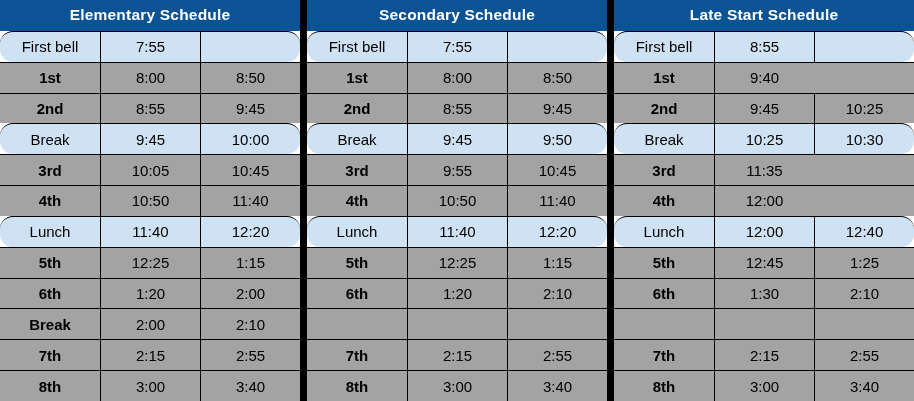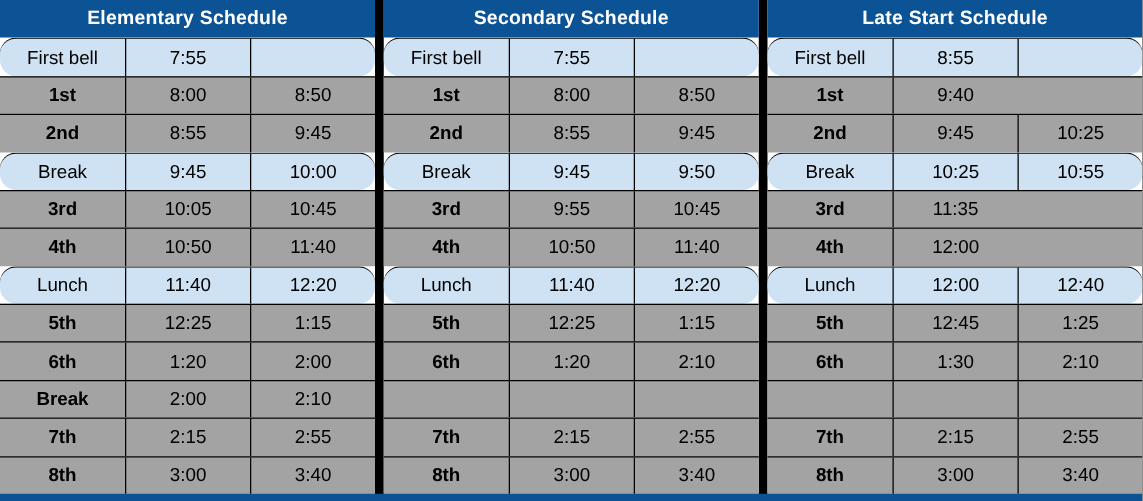--- a/index.html
+++ b/index.html
@@ -1,20 +1,20 @@
 <!DOCTYPE html>
 <html style="--header-bg: #0B5394; --header-text: #FFFFFF; --band-bg: #CFE2F3; --border-color: #000000; --body-text: #000000; --accent-bar: #0B5394;"><head>
 <meta charset="utf-8">
 <style>
   html, body { margin: 0; padding: 0; background: #ffffff; }
   .page {
     width: 914px;
     height: 401px;
     display: flex;
-    flex-direction: column;
+    flex-direction: row;
     background: #000000;
     font-family: "Liberation Sans", sans-serif;
     overflow: hidden;
   }
   .strip {
     flex: 1;
     display: flex;
     gap: 7px;
     background: #000000;
     min-height: 0;
@@ -203,21 +203,21 @@
           <div class="cell">9:40</div>
         </div>
         <div class="row">
           <div class="cell bold">2nd</div>
           <div class="cell">9:45</div>
           <div class="cell">10:25</div>
         </div>
         <div class="row band">
           <div class="cell">Break</div>
           <div class="cell">10:25</div>
-          <div class="cell">10:55</div>
+          <div class="cell">10:30</div>
         </div>
         <div class="row">
           <div class="cell bold">3rd</div>
           <div class="cell">11:35</div>
         </div>
         <div class="row">
           <div class="cell bold">4th</div>
           <div class="cell">12:00</div>
         </div>
         <div class="row band">

